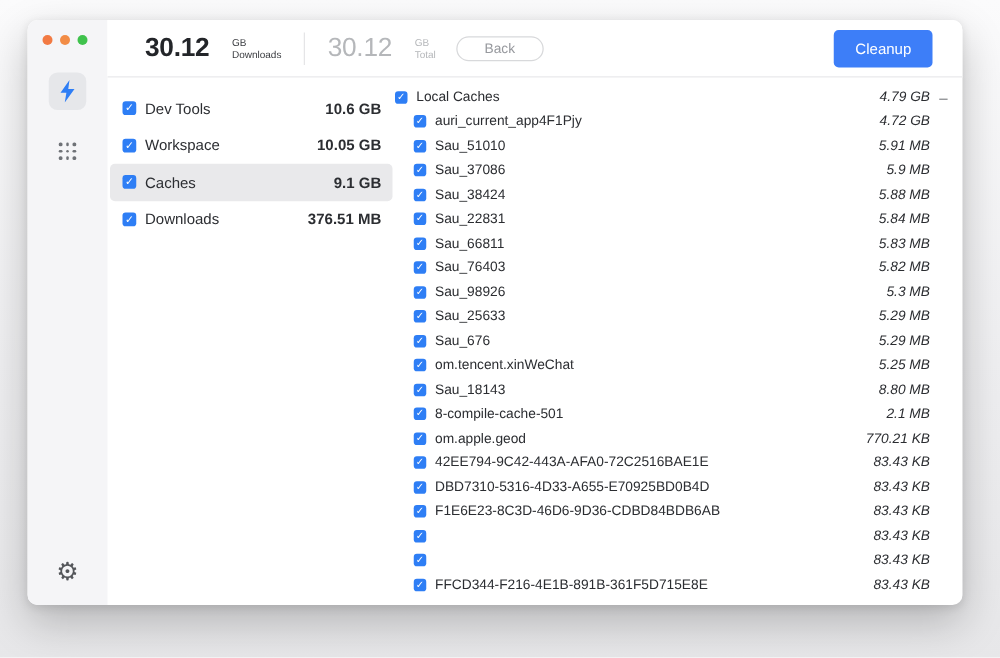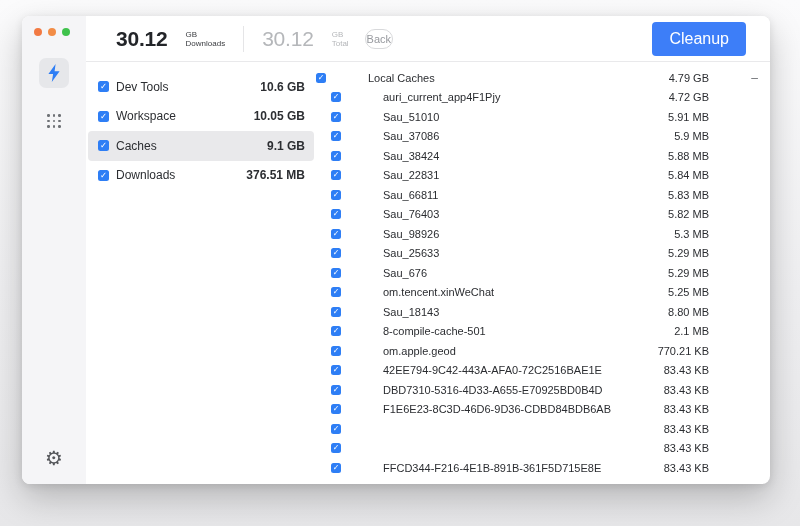--- a/index.html
+++ b/index.html
@@ -42,51 +42,51 @@
     display:flex;align-items:center;padding-left:30px;box-sizing:border-box;
   }
   .stat{display:flex;align-items:center;}
   .stat .num{font-size:21px;font-weight:700;color:#232529;letter-spacing:-.2px;}
   .stat .unit-stack{display:flex;flex-direction:column;margin-left:18px;font-size:8px;line-height:9px;color:#3a3c40;}
   .stat.total .num{font-weight:400;color:#b5b7ba;}
   .stat.total .unit-stack{color:#b5b7ba;}
   .stat-divider{width:1px;height:26px;background:#e5e5e7;margin:0 18px;}
   .back-btn{
     margin-left:16px;font-size:11px;color:#97999e;background:#fff;
-    border:1px solid #d8d9db;border-radius:11px;padding:3px 1px;cursor:pointer;
+    border:1px solid #d8d9db;border-radius:11px;padding:3px 22px;cursor:pointer;
     font-family:inherit;
     text-align:center;
   }
   .cleanup-btn{
     margin-left:auto;margin-right:24px;background:#3d7ef8;color:#fff;
-    font-size:16px;border:none;border-radius:4px;padding:8px 17px;cursor:pointer;
+    font-size:12px;border:none;border-radius:4px;padding:8px 17px;cursor:pointer;
     font-family:inherit;
   }
   
   .checkbox{
     width:11px;height:11px;border-radius:2.5px;background:#2e7ef5;
     margin-right:7px;flex:0 0 auto;cursor:pointer;
   }
   .checkbox::after{content:"\2713";display:block;text-align:center;line-height:11px;font-size:8.5px;color:#fff;}
   
   .categories{position:absolute;left:64px;top:36px;width:230px;padding-top:20px;box-sizing:border-box;}
   .cat-row{
     height:29.5px;display:flex;align-items:center;
     margin:0 2px;padding:0 9px 0 10px;border-radius:4px;
     font-size:12px;color:#2c2e32;cursor:default;
   }
   .cat-row.selected{background:#e9e9eb;}
   .cat-size{margin-left:auto;font-weight:bold;}
   
   .filelist{position:absolute;left:294px;top:46px;right:12px;padding-top:6px;box-sizing:border-box;}
-  .file-row{height:19.5px;display:flex;align-items:center;font-size:11px;color:#2b2d31;cursor:default;gap:35px;}
+  .file-row{height:19.5px;display:flex;align-items:center;font-size:11px;color:#2b2d31;cursor:default;}
   .file-row .checkbox{width:10px;height:10px;}
   .file-row .checkbox::after{line-height:10px;font-size:8px;}
   .file-row.child{padding-left:15px;}
-  .file-size{margin-left:auto;}
+  .file-size{margin-left:auto;font-style:italic;}
   .dash-slot{width:14px;text-align:right;color:#6e7175;font-size:12px;line-height:1;}
 </style>
 </head>
 <body>
 
 <div class="window">
 
   <div class="rail">
     <div class="traffic">
       <span class="light-close"></span>

